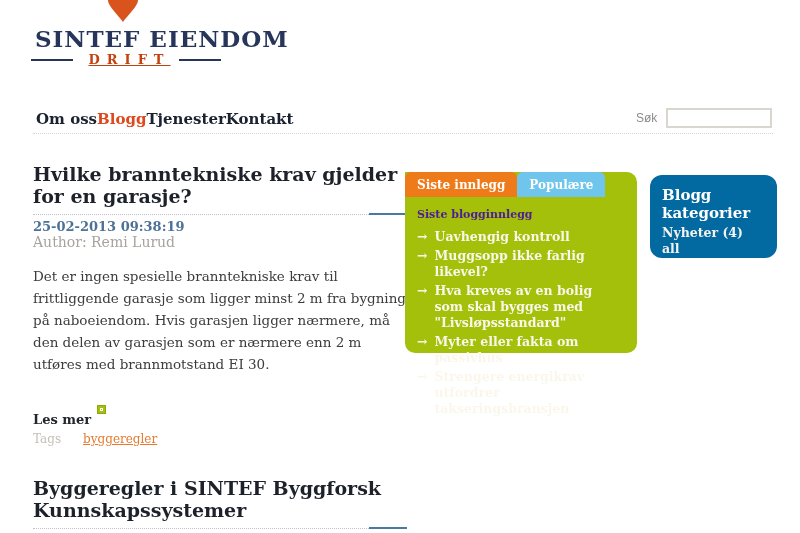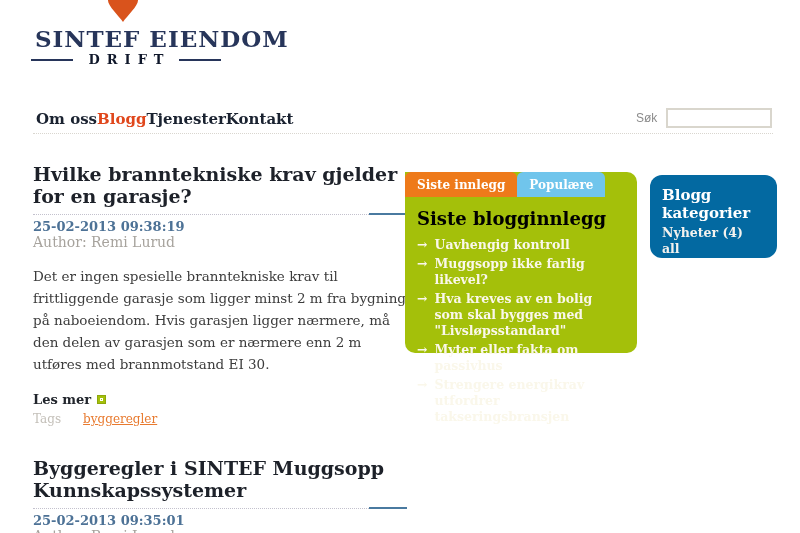--- a/index.html
+++ b/index.html
@@ -5,21 +5,21 @@
   * { margin:0; padding:0; box-sizing:border-box; }
   html,body { width:800px; height:533px; background:#ffffff; overflow:hidden;
               font-family:"DejaVu Serif","Liberation Serif",serif; }
   .page { position:relative; width:800px; height:533px; background:#fff; }
 
   
   .logo-pin { position:absolute; left:108px; top:-1px; width:30px; height:23px; }
   .logo-title { position:absolute; left:35px; top:25px; width:182px; text-align:center;
                 font-size:23px; font-weight:bold; letter-spacing:1px; color:#27355a; white-space:nowrap; }
   .logo-sub { position:absolute; left:35px; top:52px; width:182px; display:flex; align-items:center; justify-content:center; gap:8px; }
-  .logo-sub .word { font-size:13px; font-weight:bold; letter-spacing:7px; color:#0f172a; text-indent:7px; }
+  .logo-sub .word { font-size:13px; font-weight:bold; letter-spacing:7px; color:#c2410c; text-indent:7px;text-decoration:underline; }
   .logo-sub .rule { height:2px; background:#27355a; flex:0 0 42px; }
 
   
   .nav { position:absolute; left:36px; top:110px; display:flex; }
   .nav a { font-size:15px; font-weight:bold; color:#1a2230; text-decoration:none; }
   .nav a.active { color:#e0471c; }
   .nav-divider { position:absolute; left:33px; top:133px; width:740px; border-top:1px dotted #d9d6cf; }
 
   
   .search { position:absolute; left:636px; top:108px; display:flex; align-items:center; gap:9px; }
@@ -29,38 +29,38 @@
 
   
   .posts { position:absolute; left:33px; top:163px; width:374px; }
   .post-title { font-size:19px; font-weight:bold; color:#1d2129; line-height:1.18; }
   .title-rule { position:relative; margin-top:5px; height:2px; border-bottom:1px dotted #c3c1cd; }
   .title-rule::after { content:""; position:absolute; right:0; bottom:-1px; width:38px; height:2px; background:#4a7aa0; }
   .post-date { margin-top:4px; font-size:13px; font-weight:bold; color:#4d7296; }
   .post-author { font-size:14px; color:#a7a39d; }
   .post-body { margin-top:15px; font-size:13.5px; color:#3c3c3c; line-height:22px; }
   .read-more-row { margin-top:17px; display:flex; align-items:center; gap:6px; }
-  .read-more-link { font-size:13px; font-weight:bold; color:#22262d; text-decoration:none; }
+  .read-more-link { font-size:13px; font-weight:bold; color:#22262d; text-decoration:none;margin-top:20px; }
   .read-more-icon { display:inline-block; width:9px; height:9px; background:#a4c00a; border:1px solid #8ea70a;
                     box-shadow: inset 0 0 0 2px #a4c00a, inset 0 0 0 3px #ffffff; }
   .tags-row { margin-top:5px; display:flex; gap:22px; font-size:12px; }
   .tags-label { color:#c3bfb8; }
   .tag-link { color:#e87a2f; text-decoration:underline; }
   .post + .post { margin-top:31px; }
 
   
   .green-box { position:absolute; left:405px; top:172px; width:232px; height:181px;
                background:#a4c00a; border-radius:0 10px 10px 10px; }
   .tabs { position:absolute; left:0; top:0; display:flex; }
   .tab { height:25px; padding:0 12px; display:flex; align-items:center; font-size:12px; font-weight:bold;
          color:#ffffff; border-radius:6px 6px 0 0; cursor:pointer; }
   .tab.active { background:#ee7a1a; }
   .tab.alt { background:#70c5ec; }
   .green-inner { padding:36px 12px 0 12px; }
-  .green-heading { font-size:18px; font-weight:bold; color:#000000; margin-bottom:8px; }
+  .green-heading { font-size:11px; font-weight:bold; color:#4c1d95; margin-bottom:8px; }
   .green-list { list-style:none; }
   .green-list li { display:flex; gap:7px; font-size:12.5px; font-weight:bold; color:#faf7ea;
                    line-height:16px; margin-bottom:3px; }
   .green-list .arrow { flex:0 0 auto; }
   .green-list a { color:#faf7ea; text-decoration:none; }
 
   
   .gray-box { position:absolute; left:650px; top:175px; width:127px; height:83px;
               background:#0369a1; border-radius:12px; padding:11px 12px; }
   .gray-heading { font-size:15px; font-weight:bold; color:#ffffff; margin-bottom:3px; }
@@ -110,21 +110,21 @@
         <a href="#" class="read-more-link">Les mer</a>
         <span class="read-more-icon"></span>
       </div>
       <div class="tags-row">
         <span class="tags-label">Tags</span>
         <a href="#" class="tag-link">byggeregler</a>
       </div>
     </article>
 
     <article class="post">
-      <h2 class="post-title">Byggeregler i SINTEF Muggsopp Kunnskapssystemer</h2>
+      <h2 class="post-title">Byggeregler i SINTEF Byggforsk Kunnskapssystemer</h2>
       <div class="title-rule"></div>
       <div class="post-date">25-02-2013 09:35:01</div>
       <div class="post-author">Author: Remi Lurud</div>
 
     </article>
 
   </div>
 
   <aside class="green-box">
     <div class="tabs">

